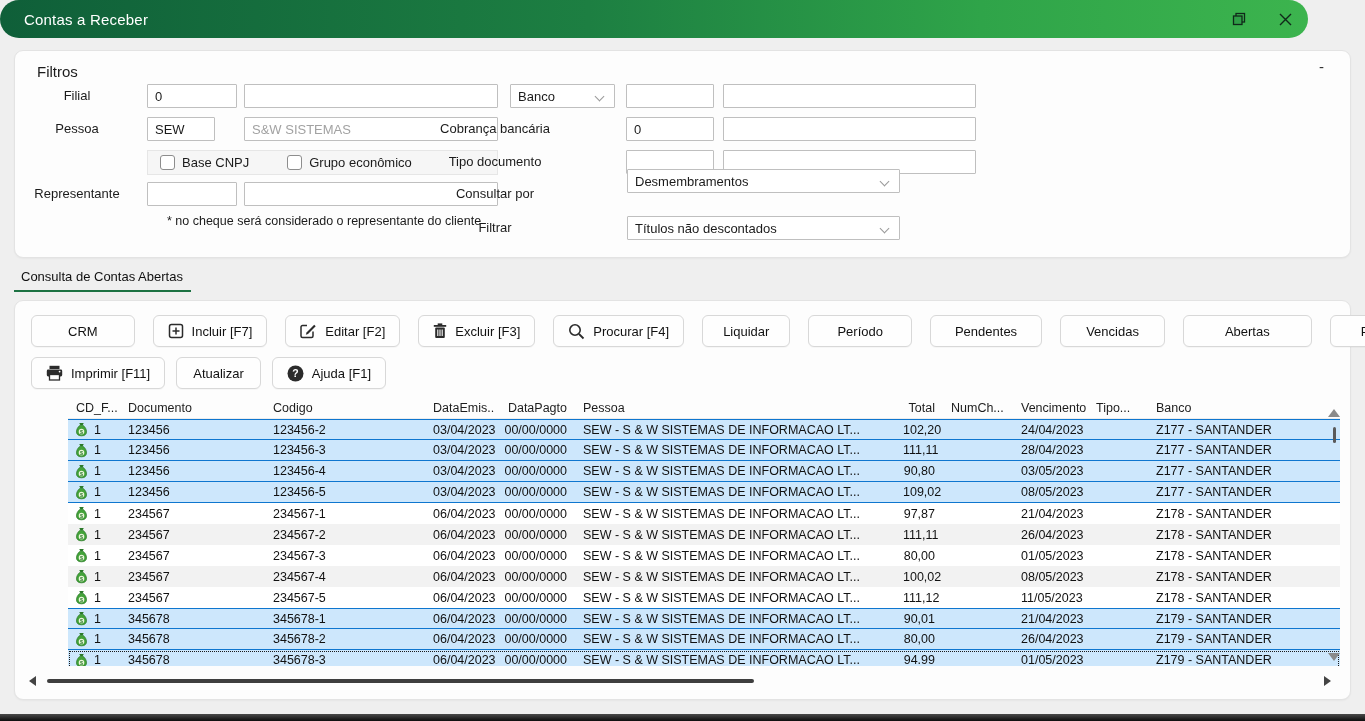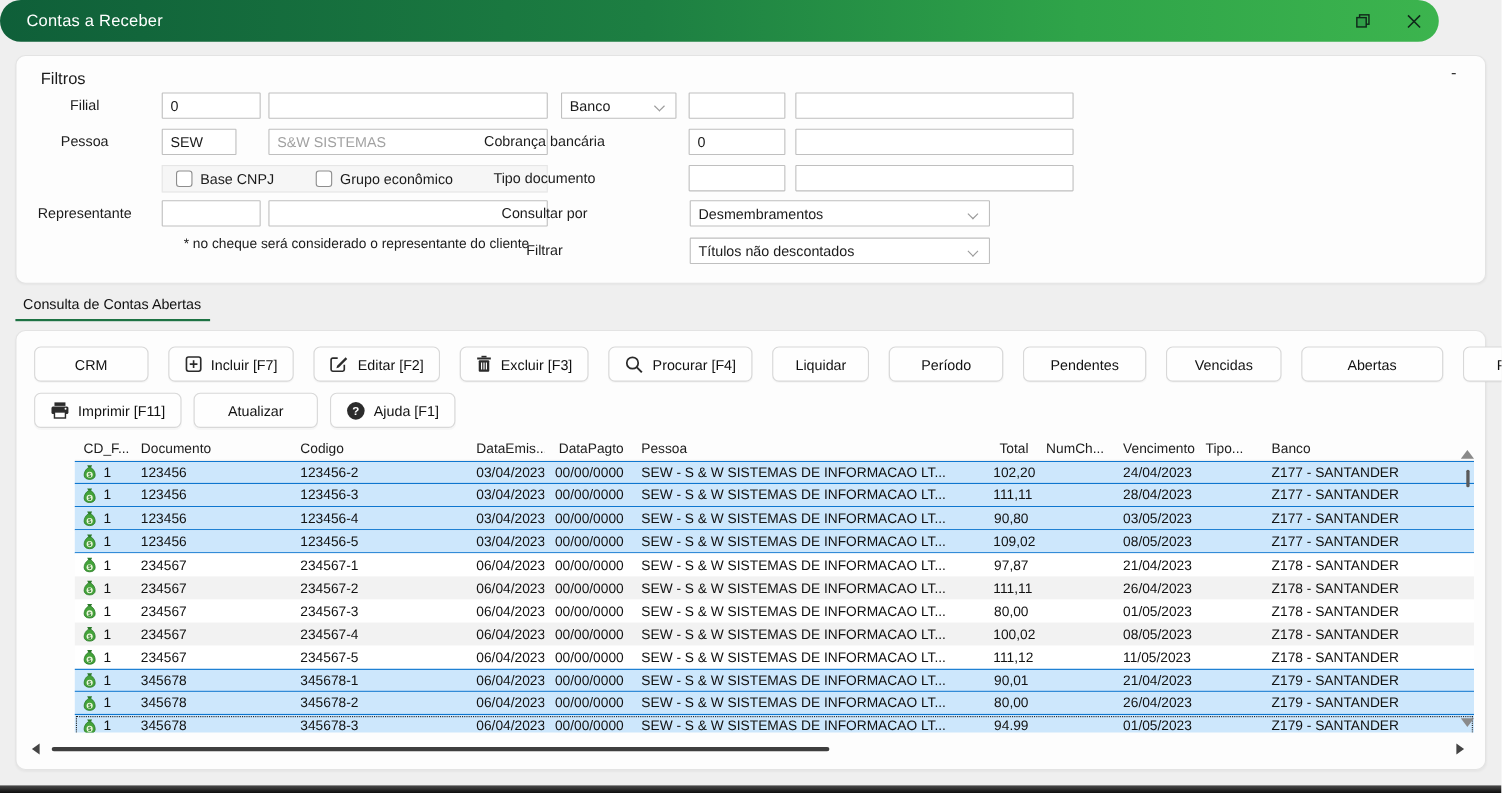--- a/index.html
+++ b/index.html
@@ -137,21 +137,21 @@
 
   <label class="flabel" style="left:360px;top:66px;width:240px;">Cobrança bancária</label>
   <input class="fin" style="left: 611px; top: 66px; width: 88px;" value="0">
   <input class="fin" style="left: 708px; top: 66px; width: 253px;">
 
   <label class="flabel" style="left:360px;top:99px;width:240px;">Tipo documento</label>
   <input class="fin" style="left: 611px; top: 99px; width: 88px;">
   <input class="fin" style="left: 708px; top: 99px; width: 253px;">
 
   <label class="flabel" style="left:360px;top:131px;width:240px;">Consultar por</label>
-  <div class="combo" style="left:612px;top:131px;width:273px;">
+  <div class="combo" style="left:612px;top:118px;width:273px;">
     <span>Desmembramentos</span>
     <span class="chev"></span>
   </div>
 
   <label class="flabel" style="left:360px;top:165px;width:240px;">Filtrar</label>
   <div class="combo" style="left:612px;top:165px;width:273px;">
     <span>Títulos não descontados</span>
     <span class="chev"></span>
   </div>
 </section>
@@ -205,21 +205,21 @@
   <div class="toolbar r2" style="top:56px;">
     <button class="tbtn">
       <svg width="17" height="16" viewBox="0 0 17 16">
           <rect x="3.5" y="0.8" width="10" height="3.2" fill="#2b2b2b"></rect>
           <rect x="0.8" y="4.6" width="15.4" height="6.8" rx="1.4" fill="#2b2b2b"></rect>
           <rect x="3.5" y="9.5" width="10" height="5.5" fill="#fdfdfd" stroke="#2b2b2b" stroke-width="1.3"></rect>
           <circle cx="13.6" cy="6.6" r="0.9" fill="#fdfdfd"></circle>
         </svg>
       <span>Imprimir [F11]</span>
     </button>
-    <button class="tbtn" style="padding:0 30px;">Atualizar</button>
+    <button class="tbtn" style="padding:0 16px;">Atualizar</button>
     <button class="tbtn">
       <svg width="17" height="17" viewBox="0 0 17 17">
           <circle cx="8.5" cy="8.5" r="8" fill="#2b2b2b"></circle>
           <text x="8.5" y="12.2" text-anchor="middle" font-size="10.5" font-family="Liberation Sans, sans-serif" font-weight="bold" fill="#fff">?</text>
         </svg>
       <span>Ajuda [F1]</span>
     </button>
   </div>
 
   <div class="grid">

